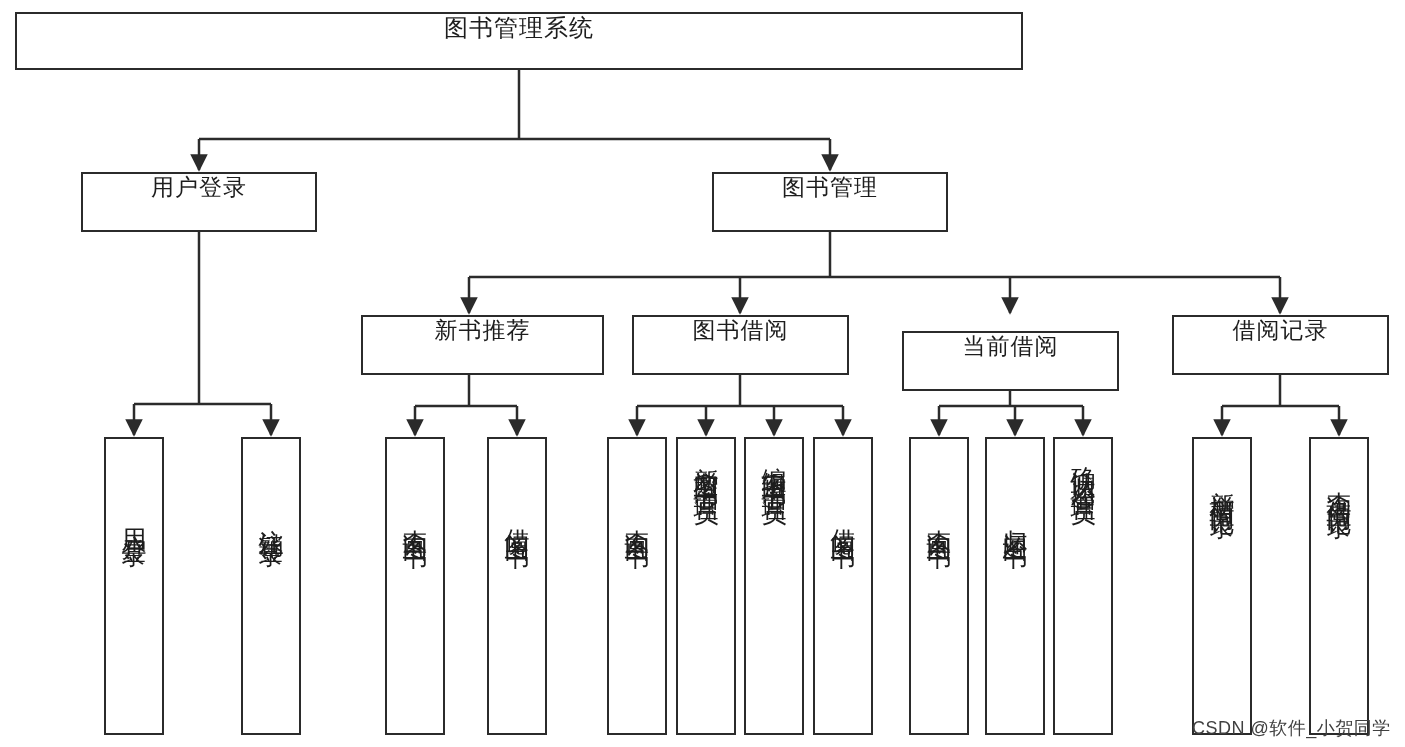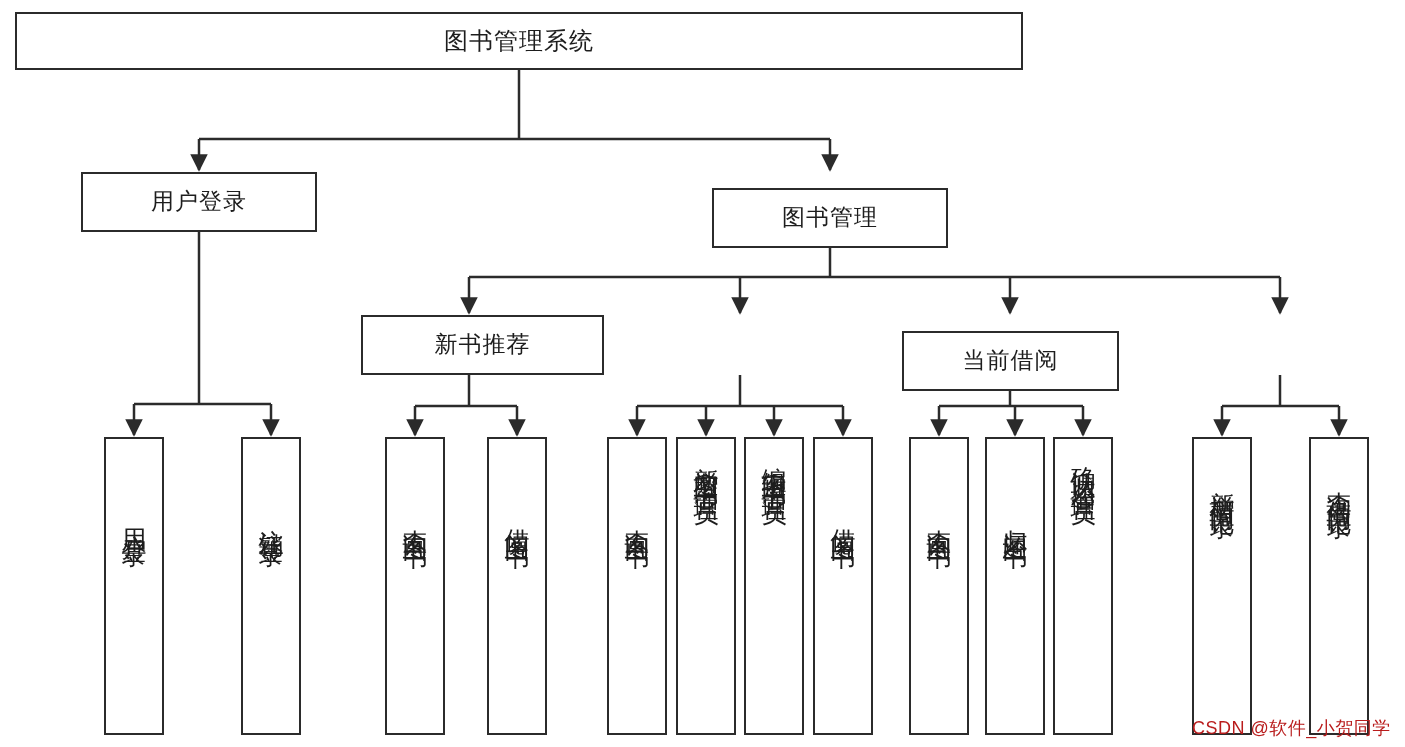--- a/index.html
+++ b/index.html
@@ -26,21 +26,20 @@
     width: 1405px;
     height: 747px;
     pointer-events: none;
   }
   .node {
     position: absolute;
     box-sizing: border-box;
     background: #ffffff;
     border: 2px solid #2b2b2b;
     display: flex;
-    align-items: center;
     justify-content: center;
     overflow: hidden;
   }
   .node .label {
     color: #1d1d1d;
     text-align: center;
     line-height: 1.18;
     white-space: pre;
   }
   
@@ -60,21 +59,21 @@
   }
   .node.vert .label {
     writing-mode: vertical-rl;
     text-orientation: upright;
     font-size: 25px;
     letter-spacing: 5px;
     line-height: 1;
   }
   .watermark {
     position: absolute;
-    color: #b91c1c;
+    color: #404040;
     font-size: 18px;
     white-space: nowrap;
     letter-spacing: 0.5px;
     user-select: none;
   }
 </style>
 </head>
 <body>
 
 <div id="canvas">
@@ -129,30 +128,36 @@
     </g>
   </svg>
 
   <div class="node horiz root" style="left:15px; top:12px; width:1008px; height:58px;">
     <span class="label">图书管理系统</span>
   </div>
 
   <div class="node horiz" style="left:81px; top:172px; width:236px; height:60px;">
     <span class="label">用户登录</span>
   </div>
-  <div class="node horiz" style="left:712px; top:188px; width:236px; height:60px;">
+  <div class="node horiz" style="left:712px; top:172px; width:236px; height:60px;">
     <span class="label">图书管理</span>
   </div>
 
   <div class="node horiz" style="left:361px; top:315px; width:243px; height:60px;">
     <span class="label">新书推荐</span>
   </div>
+  <div class="node horiz" style="left:632px; top:315px; width:217px; height:60px;">
+    <span class="label">图书借阅</span>
+  </div>
   <div class="node horiz" style="left:902px; top:315px; width:217px; height:60px;margin-top:16px;">
     <span class="label">当前借阅</span>
   </div>
+  <div class="node horiz" style="left:1172px; top:315px; width:217px; height:60px;">
+    <span class="label">借阅记录</span>
+  </div>
 
   <div class="node vert" style="left:104px; top:437px; width:60px; height:298px; padding-top:70px;">
     <span class="label">用户登录</span>
   </div>
   <div class="node vert" style="left:241px; top:437px; width:60px; height:298px; padding-top:70px;">
     <span class="label">注销登录</span>
   </div>
 
   <div class="node vert" style="left:385px; top:437px; width:60px; height:298px; padding-top:70px;">
     <span class="label">查询图书</span>

